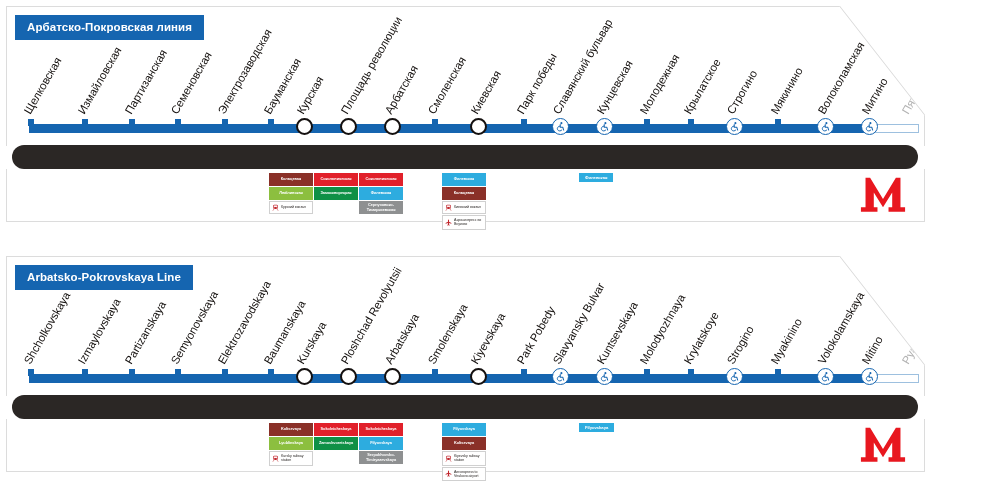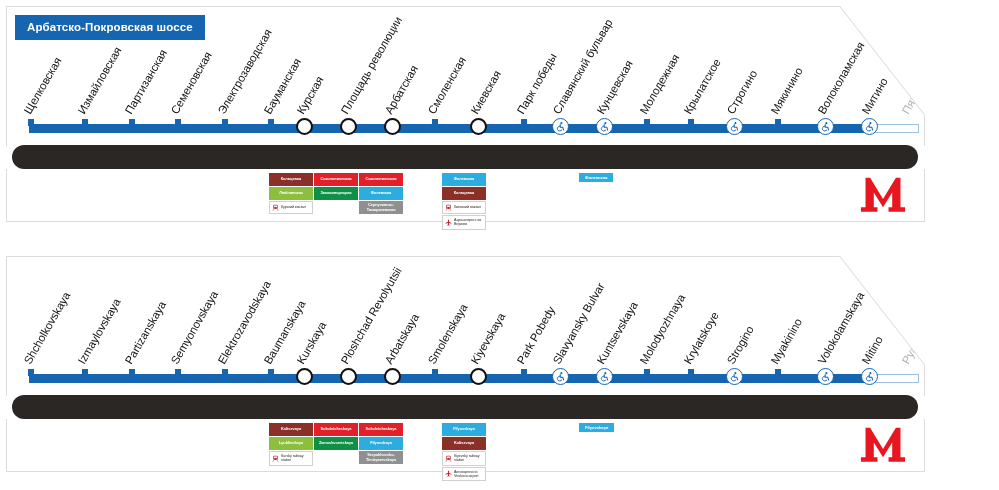--- a/index.html
+++ b/index.html
@@ -209,21 +209,21 @@
     width: 46px; height: 40px;
   }
 </style>
 </head>
 <body>
 
 <div id="root">
     <div class="panel" style="top: 6px;">
       <div class="panel-diagram">
         <div class="corner-cut"></div>
-        <div class="title-badge">Арбатско-Покровская шоссе</div>
+        <div class="title-badge">Арбатско-Покровская линия</div>
         <div class="line-wrap">
           <div class="line-bar" style="background: rgb(21, 101, 176);"></div>
           <div class="line-tail"></div>
           <div class="label" style="left: 27px;">Щелковская</div>
           <div class="tick" style="left: 24px;"></div>
           <div class="label" style="left: 81px;">Измайловская</div>
           <div class="tick" style="left: 78px;"></div>
           <div class="label" style="left: 128px;">Партизанская</div>
           <div class="tick" style="left: 125px;"></div>
           <div class="label" style="left: 174px;">Семеновская</div>
@@ -348,20 +348,21 @@
         </div>
         <div class="standalone-chip" style="background: rgb(45, 172, 223); left: 572px;">Филевская</div>
         <div class="m-logo"><svg viewBox="0 0 100 86" width="46" height="40">
             <path d="M2 84 L2 74 L12 74 L12 10 L22 10 L50 56 L78 10 L88 10 L88 74 L98 74 L98 84 L62 84 L62 74 L70 74 L70 42 L50 74 L30 42 L30 74 L38 74 L38 84 Z" fill="#e8171f"></path>
           </svg></div>
       </div>
     </div>
     <div class="panel" style="top: 256px;">
       <div class="panel-diagram">
         <div class="corner-cut"></div>
+        <div class="title-badge">Arbatsko-Pokrovskaya Line</div>
         <div class="line-wrap">
           <div class="line-bar" style="background: rgb(21, 101, 176);"></div>
           <div class="line-tail"></div>
           <div class="label" style="left: 27px;">Shcholkovskaya</div>
           <div class="tick" style="left: 24px;"></div>
           <div class="label" style="left: 81px;">Izmaylovskaya</div>
           <div class="tick" style="left: 78px;"></div>
           <div class="label" style="left: 128px;">Partizanskaya</div>
           <div class="tick" style="left: 125px;"></div>
           <div class="label" style="left: 174px;">Semyonovskaya</div>

